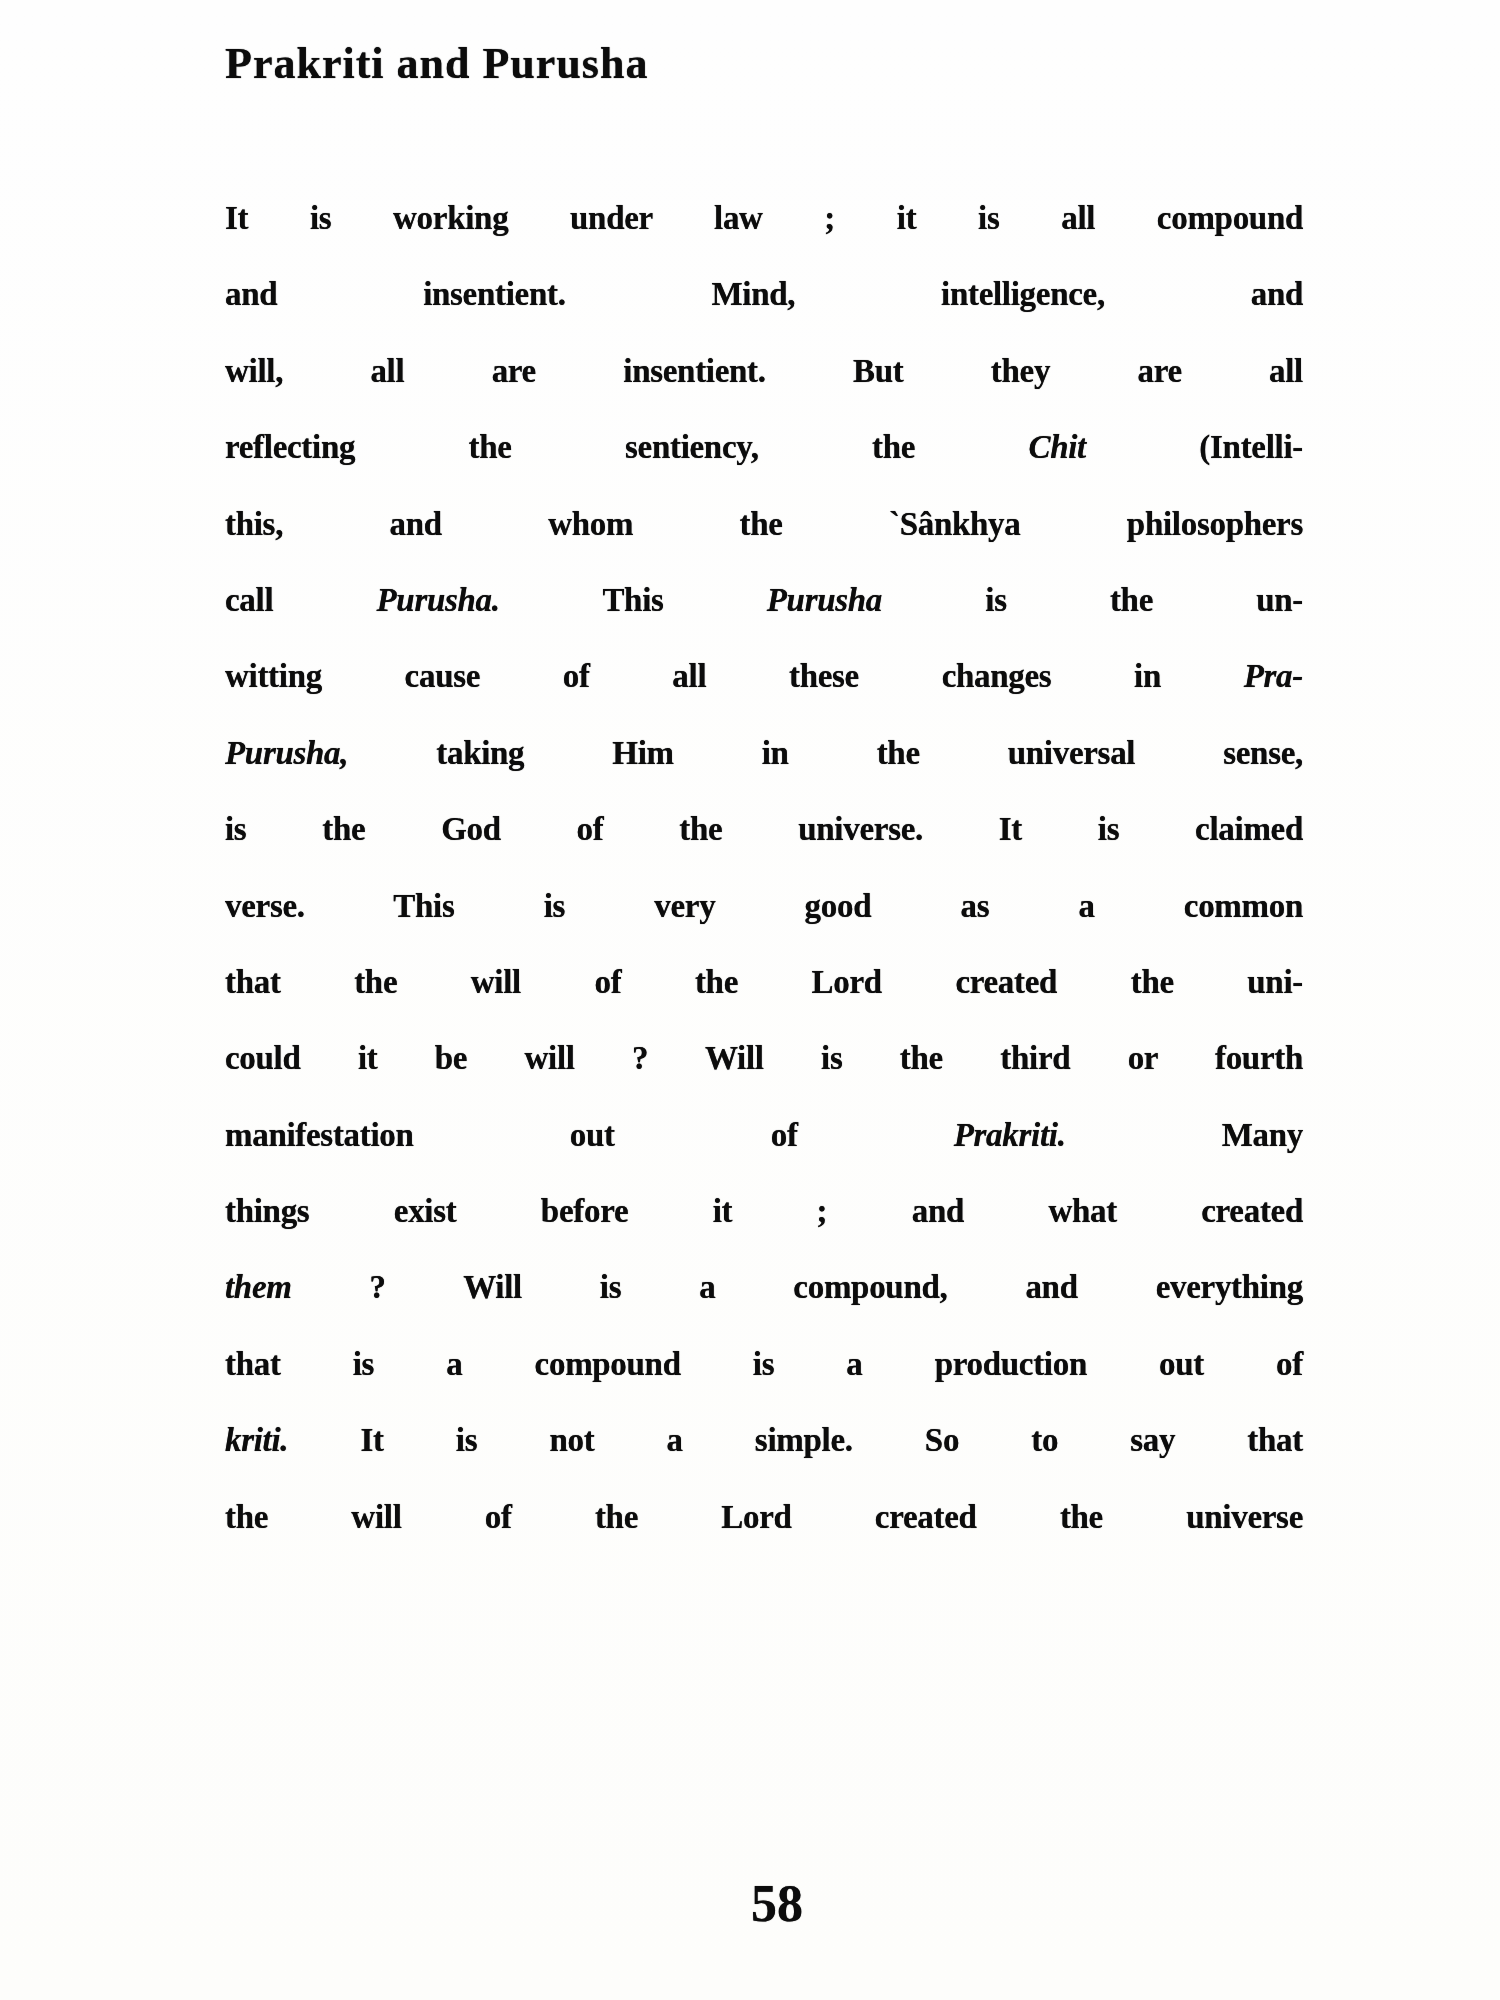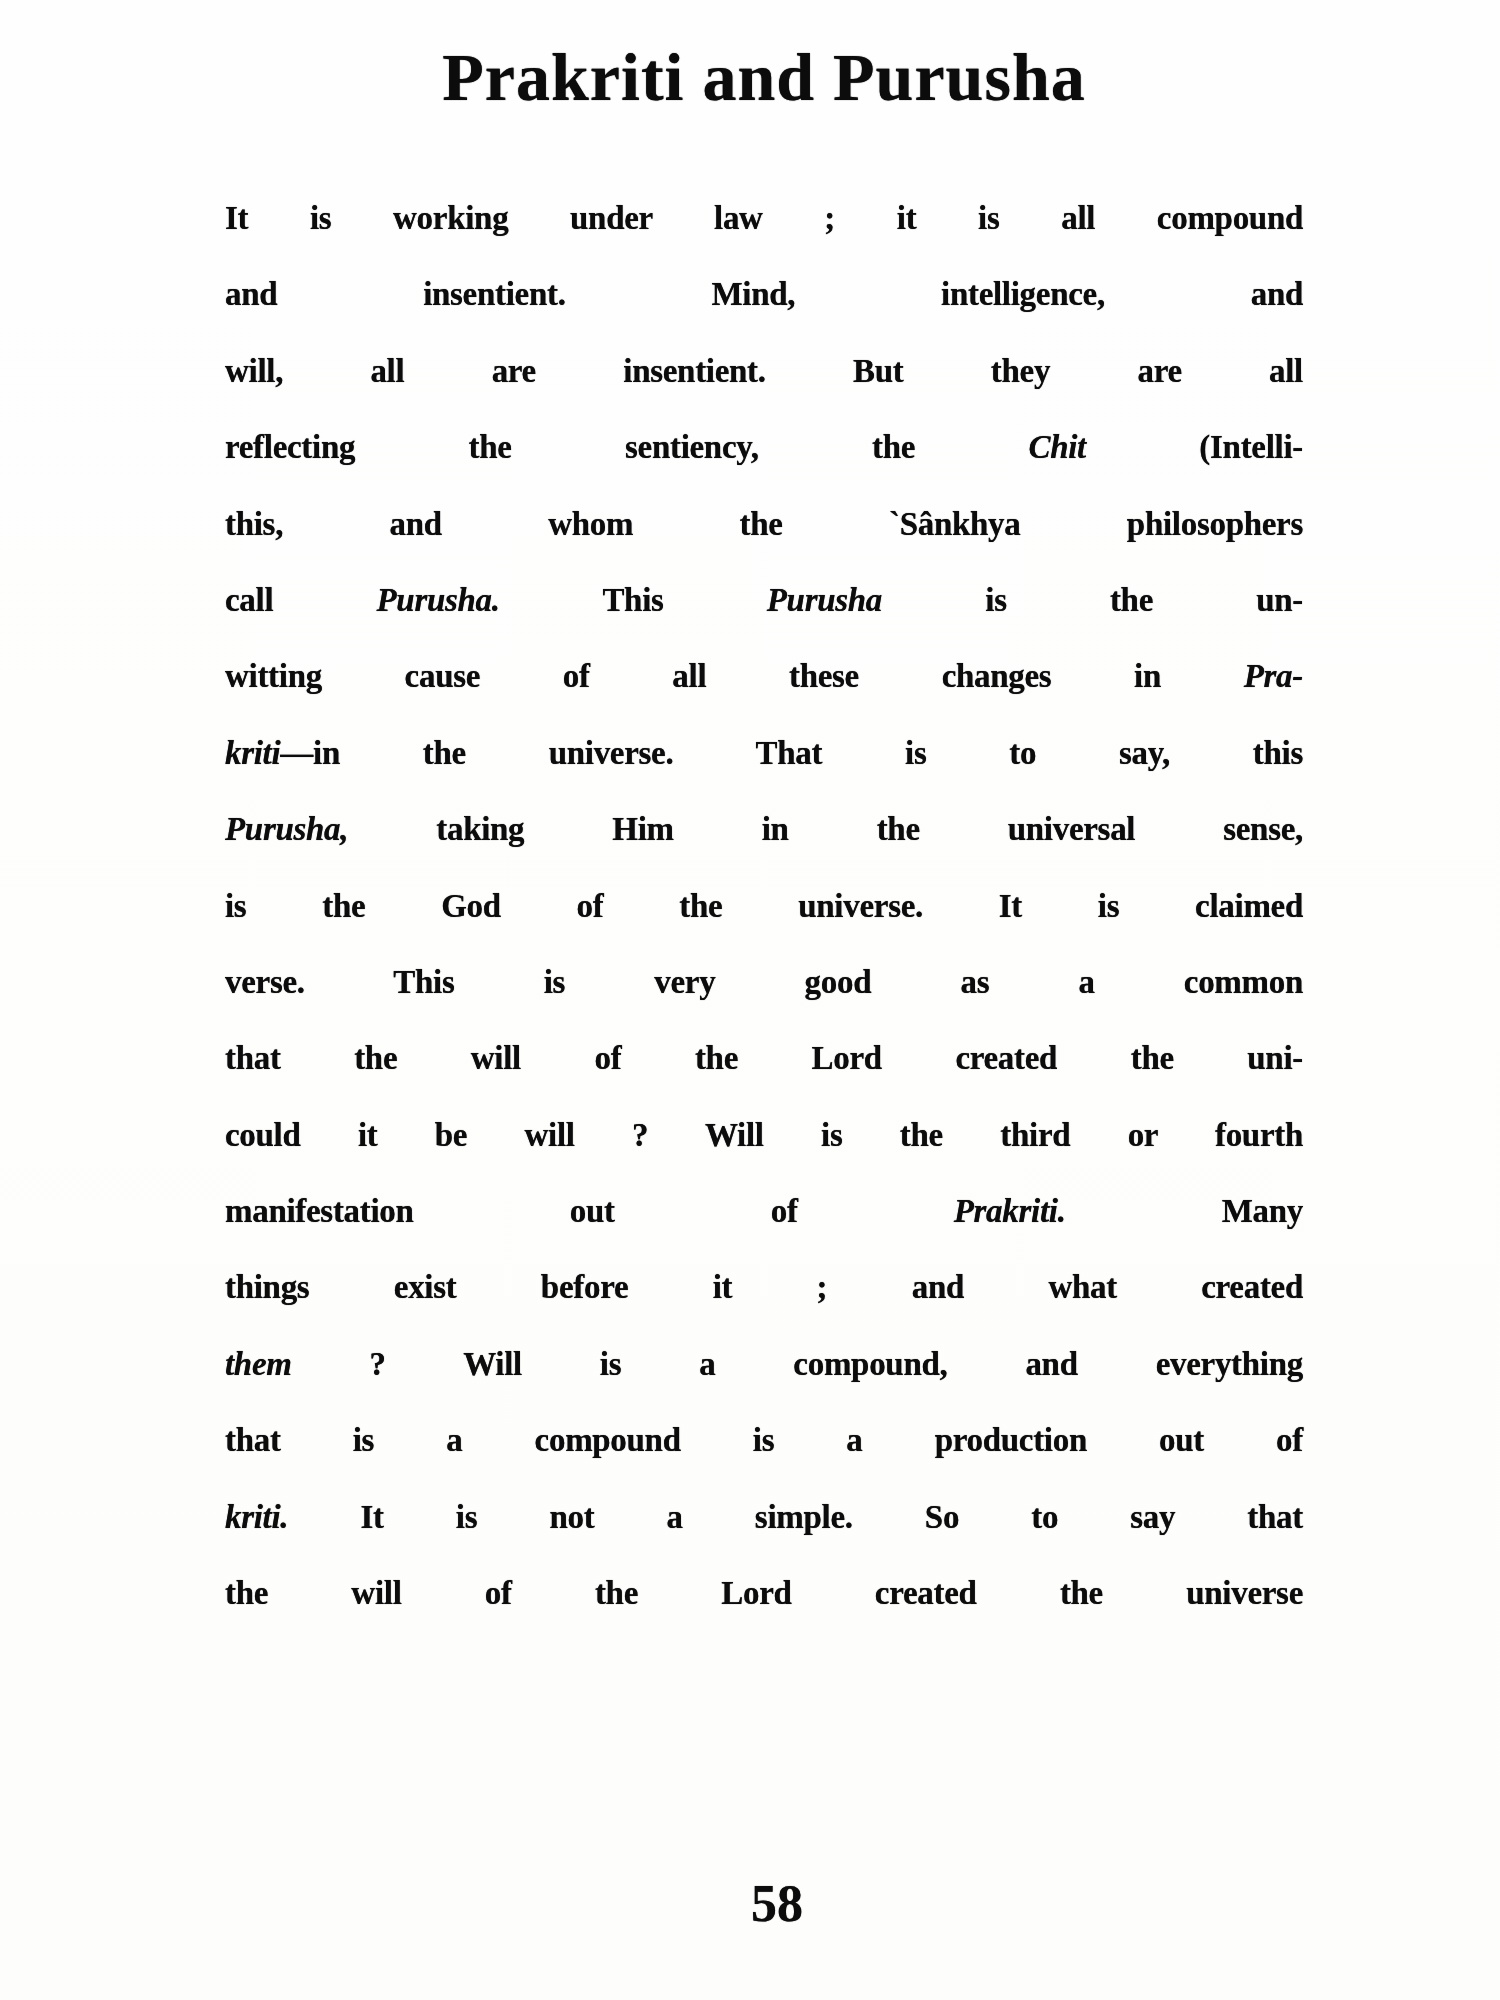--- a/index.html
+++ b/index.html
@@ -11,22 +11,22 @@
     font-family: "Liberation Serif", "DejaVu Serif", serif;
     color: #0c0c0c;
   }
   .page {
     position: absolute; inset: 0;
     background: linear-gradient(180deg, #fefefe 0%, #fdfdfb 100%);
   }
   .title {
     position: absolute; left: 225px; top: 38px; width: 1078px;
     margin: 0;
-    text-align: center;
-    font-size: 68px;
+    text-align: left;
+    font-size: 44px;
     font-weight: 700;
     letter-spacing: 1px;
     text-shadow: 0 0 1px rgba(12,12,12,0.9);
   }
   .body-text {
     position: absolute; left: 225px; top: 180px; width: 1078px;
     font-size: 33px;
     font-weight: 600;
     letter-spacing: -0.3px;
     text-shadow: 0 0 0.8px rgba(12,12,12,0.85);
@@ -54,21 +54,20 @@
   <h1 class="title">Prakriti and Purusha</h1>
 
   <div class="body-text">
       <div class="line"><span>It is working under law ; it is all compound</span></div>
       <div class="line"><span>and insentient.  Mind, intelligence, and</span></div>
       <div class="line"><span>will, all are insentient.  But they are all</span></div>
       <div class="line"><span>reflecting the sentiency, the </span><span class="it">Chit</span><span> (Intelli-</span></div>
       <div class="line"><span>this, and whom the `Sânkhya philosophers</span></div>
       <div class="line"><span>call </span><span class="it">Purusha.</span><span>  This </span><span class="it">Purusha</span><span> is the un-</span></div>
       <div class="line"><span>witting cause of all these changes in </span><span class="it">Pra-</span></div>
-      <div class="line"><span class="it">kriti</span><span>—in the universe.  That is to say, this</span></div>
       <div class="line"><span class="it">Purusha,</span><span> taking Him in the universal sense,</span></div>
       <div class="line"><span>is the God of the universe.  It is claimed</span></div>
       <div class="line"><span>verse.  This is very good as a common</span></div>
       <div class="line"><span>that the will of the Lord created the uni-</span></div>
       <div class="line"><span>could it be will ? Will is the third or fourth</span></div>
       <div class="line"><span>manifestation out of </span><span class="it">Prakriti.</span><span>  Many</span></div>
       <div class="line"><span>things exist before it ; and what created</span></div>
       <div class="line"><span class="it">them</span><span> ? Will is a compound, and everything</span></div>
       <div class="line"><span>that is a compound is a production out of</span></div>
       <div class="line"><span class="it">kriti.</span><span>  It is not a simple.  So to say that</span></div>

